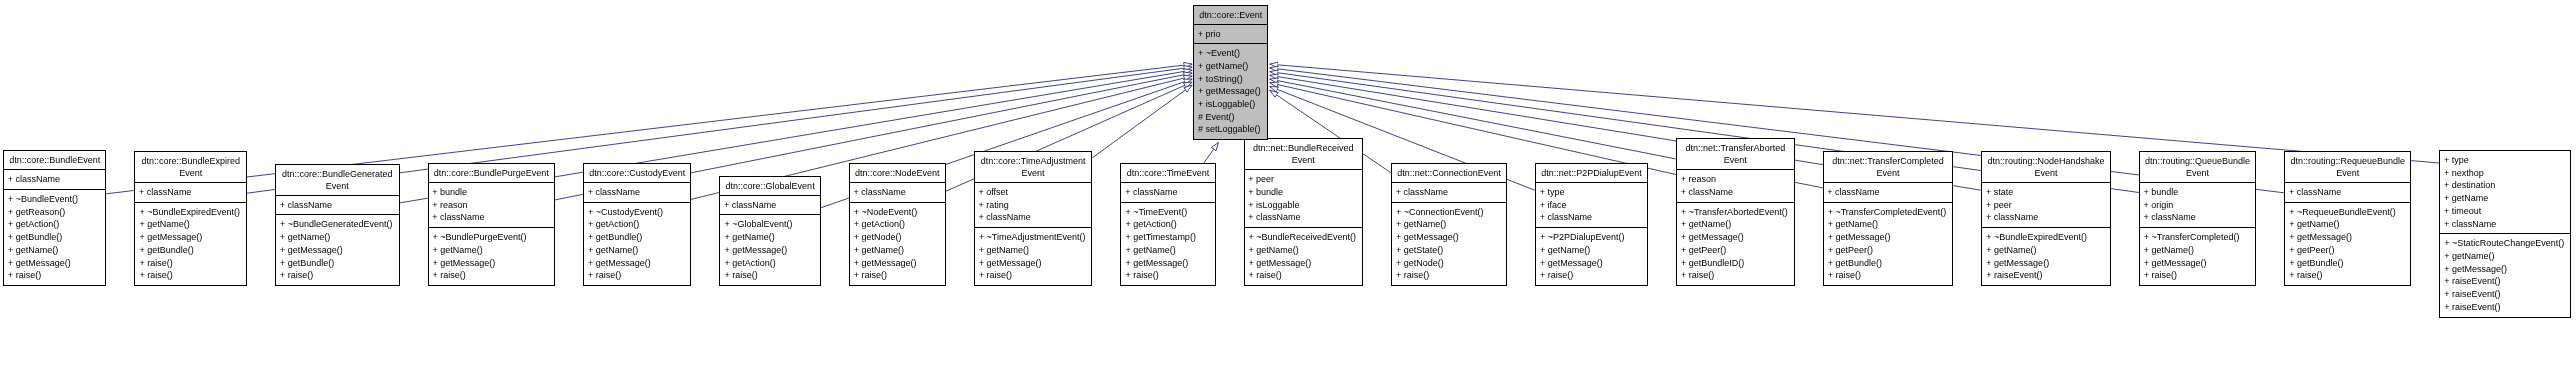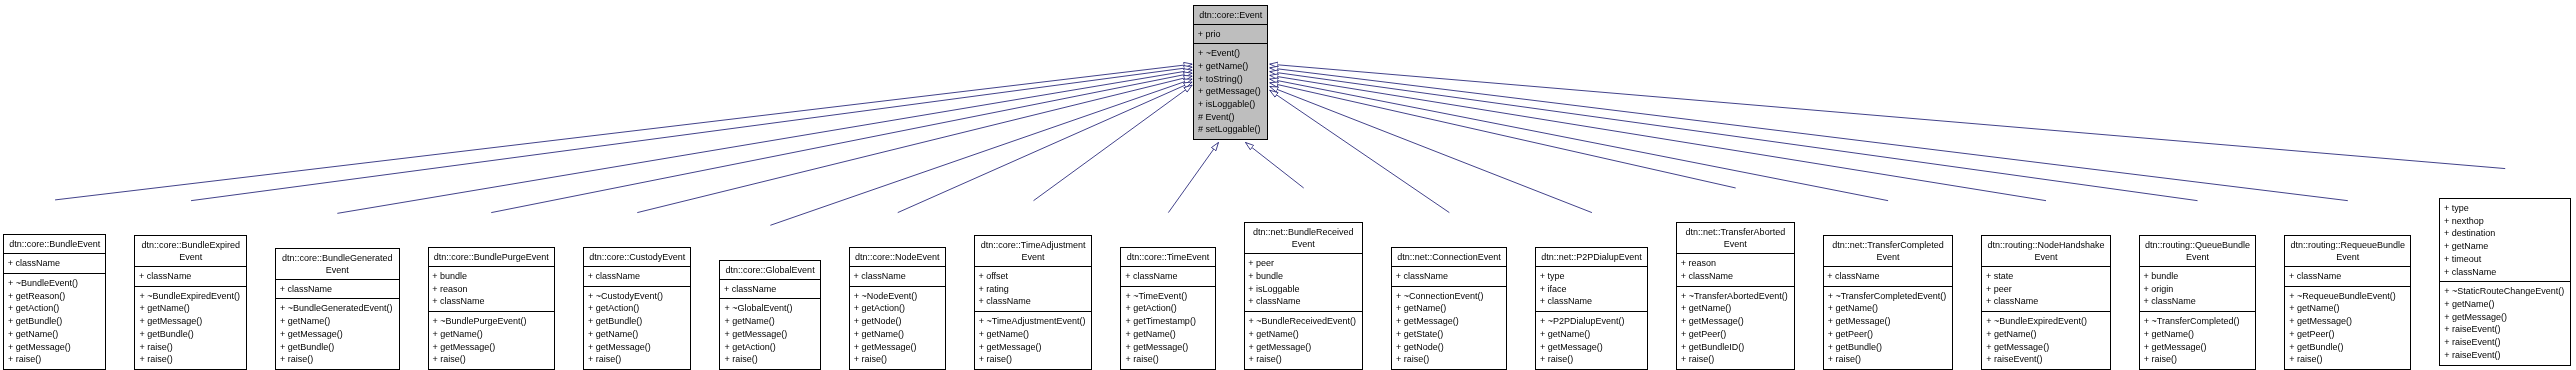--- a/index.html
+++ b/index.html
@@ -1,19 +1,19 @@
 <!DOCTYPE html>
 <html style="--edge: #191970; --base-fill: #bebebe; --node-fill: #ffffff; --border: #000000;font-size:12px"><head>
 <meta charset="utf-8">
 <style>
   html, body { margin: 0; padding: 0; background: #ffffff; }
   .canvas {
     position: relative;
     width: 2576px;
-    height: 370px;
+    height: 322px;
     background: #ffffff;
     font-family: "Liberation Sans", "DejaVu Sans", sans-serif;
     font-size: 9px;
     color: #000;
     overflow: hidden;
   }
   #edges {
     position: absolute;
     left: 0; top: 0;
     pointer-events: none;
@@ -53,21 +53,21 @@
   .derived-row {
     position: absolute;
     left: 3px;
     right: 4.5px;
     bottom: 0;
     display: flex;
     justify-content: space-between;
     align-items: flex-end;
     z-index: 2;
   }
-  .derived-row .uml-box { }
+  .derived-row .uml-box { margin-bottom: 36px; }
   .derived-row .uml-box:last-child { margin-bottom: 4.5px; }
 </style>
 </head>
 <body>
 
 <div class="canvas">
   <svg id="edges" width="2576" height="370" viewBox="0 0 3451 496">
     <defs>
       <marker id="hollow-arrow" viewBox="0 0 12 9" refX="11.5" refY="4.5" markerWidth="12" markerHeight="9" markerUnits="userSpaceOnUse" orient="auto">
         <path d="M 0.5 0.8 L 11.5 4.5 L 0.5 8.2 z" fill="#ffffff" stroke="#191970" stroke-width="1"></path>

